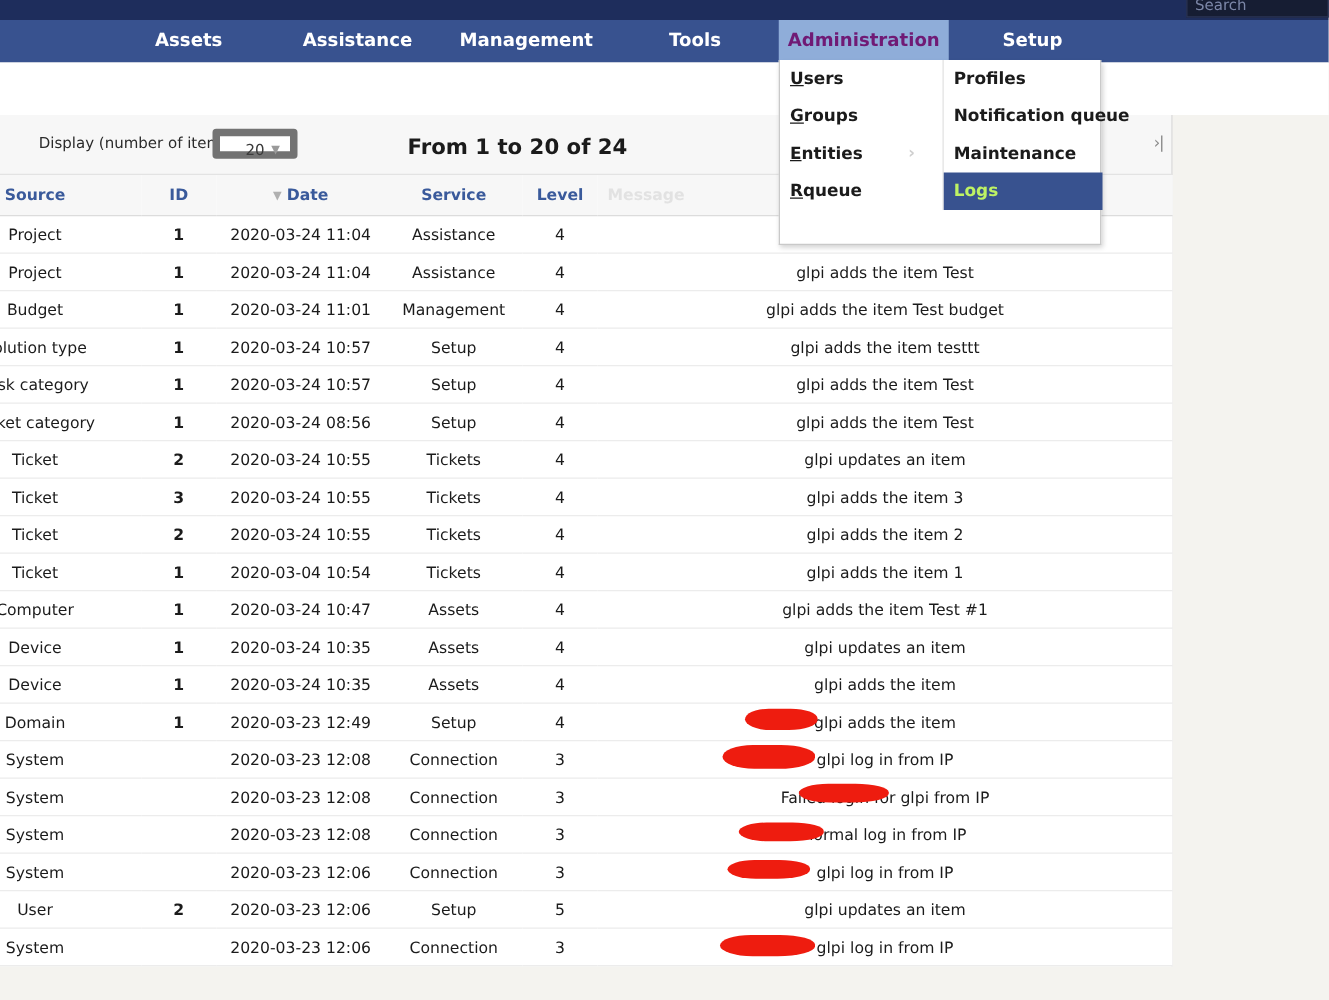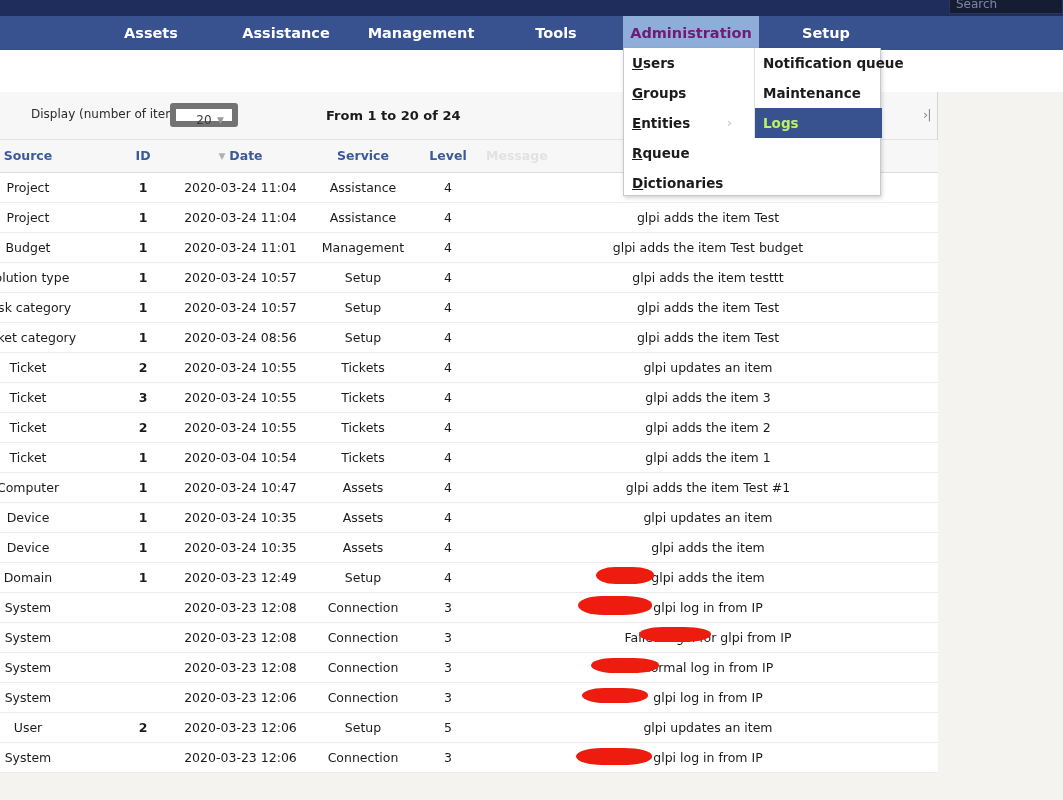--- a/index.html
+++ b/index.html
@@ -130,21 +130,21 @@
     text-align: center;
     line-height: 22px;
     cursor: pointer;
   }
   .display-select .caret {
     position: absolute; right: 8px; top: 0;
     color: #9a9a9a; font-size: 9px;
   }
   .range-label {
     position: absolute; left: 383px; top: 16px;
-    font-size: 13px; font-weight: bold; color: #1b1b1b;
+    font-size: 17px; font-weight: bold; color: #1b1b1b;
     white-space: nowrap;
   }
   .last-page-icon {
     position: absolute; left: 980px; top: 15px;
     font-size: 13px; color: #8a8a8a;
     letter-spacing: -1px;
     cursor: pointer;
   }
 
   
@@ -413,22 +413,22 @@
         </tbody>
     </table>
   </div>
 
   <div class="dropdown">
     <div class="dd-col left" id="dd-left">
         <div class="dd-item"><span class="akey">U</span><span>sers</span></div>
         <div class="dd-item"><span class="akey">G</span><span>roups</span></div>
         <div class="dd-item"><span class="akey">E</span><span>ntities</span><span class="submenu-arrow">›</span></div>
         <div class="dd-item"><span class="akey">R</span><span>queue</span></div>
-        <div class="dd-item"><span class="akey">D</span><span>ictionaries</span></div>
       </div>
     <div class="dd-col right" id="dd-right">
+        <div class="dd-item"><span>Profiles</span></div>
         <div class="dd-item"><span>Notification queue</span></div>
         <div class="dd-item"><span>Maintenance</span></div>
         <div class="dd-item highlight"><span>Logs</span></div>
       </div>
   </div>
 
 </div>
 
 </body></html>

